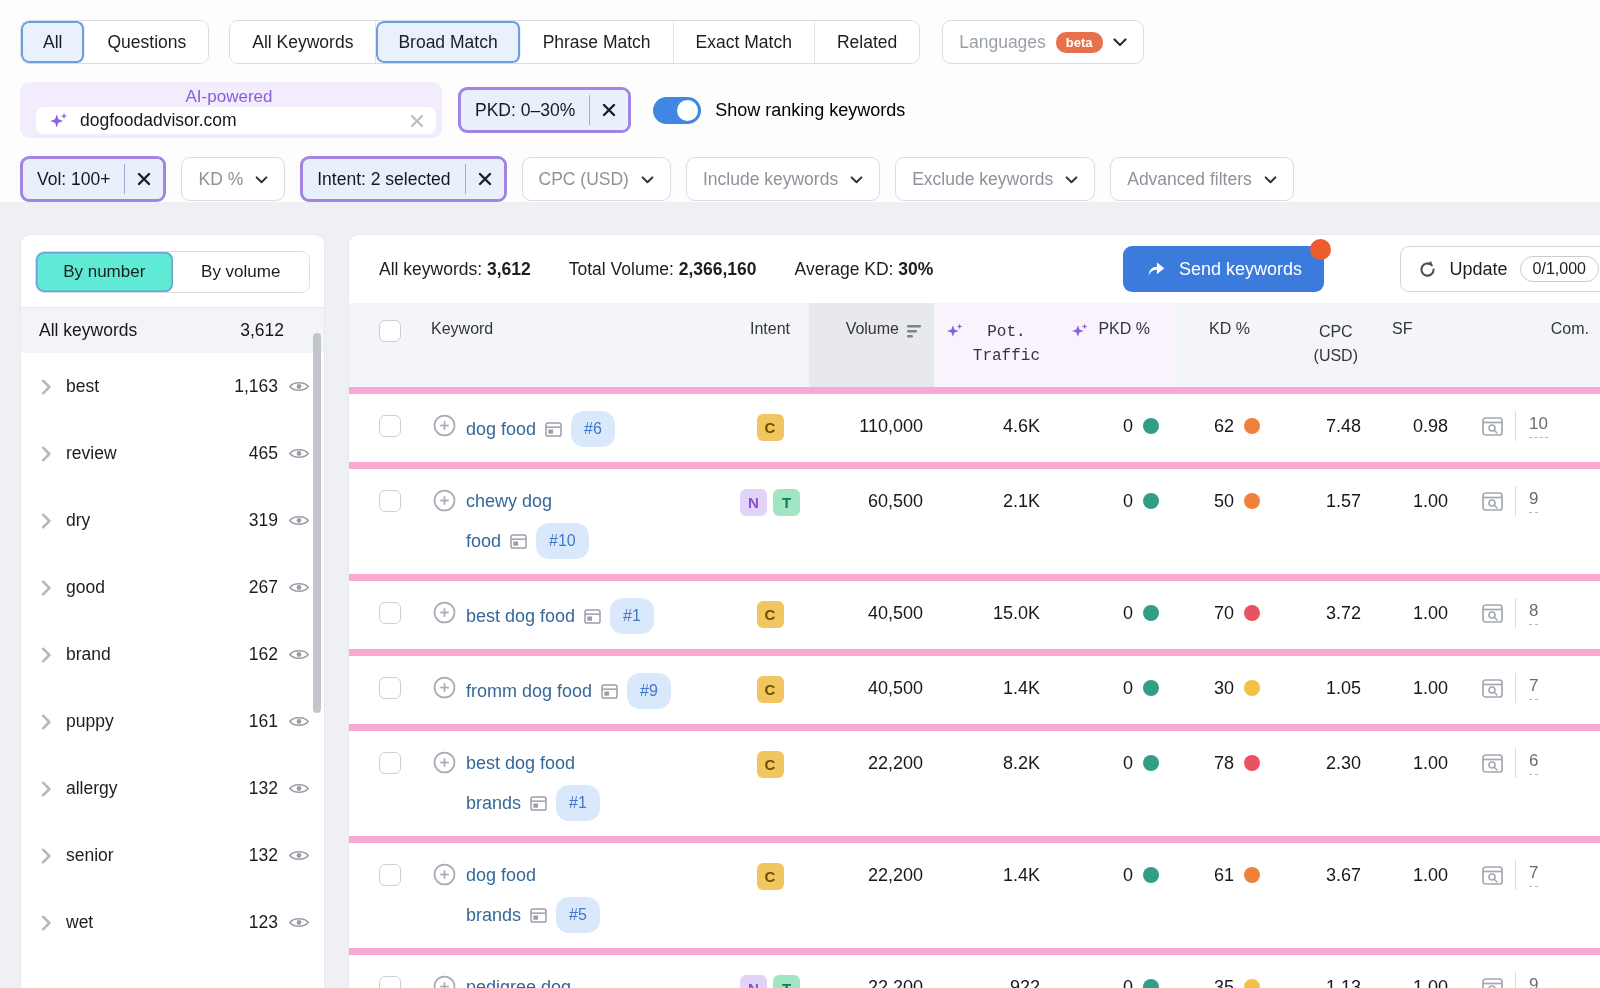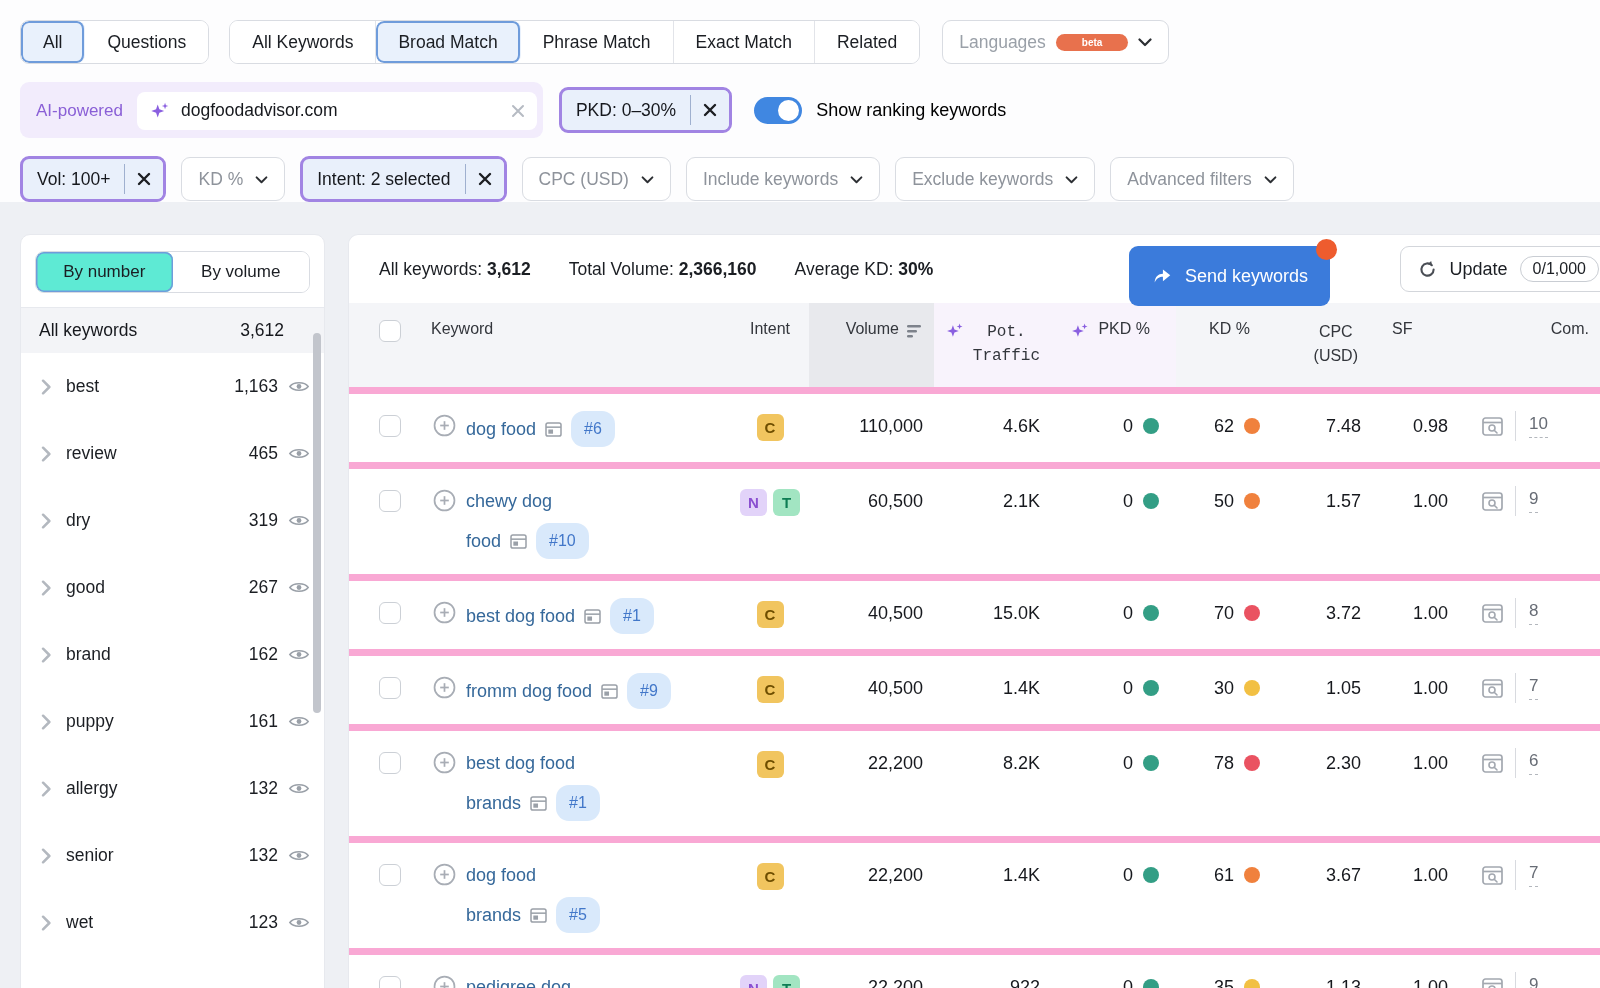--- a/index.html
+++ b/index.html
@@ -11,23 +11,23 @@
   .crow { display:flex; align-items:center; margin-bottom:18px; }
 
   .tab-group { display:flex; border:1px solid #d9dce2; border-radius:9px; background:#fff; overflow:hidden; height:44px; }
   .tab { padding:4px 22px; display:flex; align-items:center; font-size:17.5px; color:#1b1e23; cursor:pointer; border-right:1px solid #e2e4e9; background:#fff; white-space:nowrap; }
   .tab:last-child { border-right:none; }
   .tab.sel { background:#e9f1fc; box-shadow: inset 0 0 0 2px #6f9cdb; border-radius:8px; border-right-color:transparent; }
   .gap16 { width:16px; } .gap20 { width:20px; }
 
   .lang-btn { margin-left:22px; height:44px; display:flex; align-items:center; gap:10px; border:1px solid #d9dce2; border-radius:9px; background:#fff; padding:0 16px; cursor:pointer; }
   .lang-label { color:#9aa0a8; font-size:17.5px; }
-  .beta-badge { background:#e8714d; color:#fff; font-size:10px; padding:3px 26px; border-radius:10px; font-weight:bold; }
-
-  .ai-wrap { background:#f2ecfc; border-radius:9px; display:flex; align-items:center; padding:5px 6px 4px 16px; height:56px; }
+  .beta-badge { background:#e8714d; color:#fff; font-size:13px; padding:3px 10px; border-radius:10px; font-weight:bold; }
+
+  .ai-wrap { background:#f2ecfc; border-radius:9px; display:flex; align-items:center; padding:5px 6px 4px 16px; height:56px;flex-direction:column; }
   .ai-label { color:#8a5fd6; font-size:17px; margin-right:14px; }
   .search-box { background:#fff; border-radius:8px; display:flex; align-items:center; height:38px; width:400px; padding:0 12px; }
   .search-input { border:none; outline:none; font-size:17.5px; color:#16181d; flex:1; font-family:"Liberation Sans",sans-serif; background:transparent; }
   .icon-btn { background:none; border:none; cursor:pointer; display:flex; align-items:center; }
 
   .chip-purple { display:flex; align-items:center; border:3px solid #a184e3; border-radius:9px; background:#e9f0fb; height:46px; overflow:hidden; }
   .chip-label { padding:0 14px; font-size:17.5px; color:#16181d; white-space:nowrap; }
   .chip-div { width:1px; height:30px; background:#9fb0cf; }
   .chip-x { padding:0 12px; height:100%; display:flex; align-items:center; cursor:pointer; background:#e9f0fb; border:none; }
 
@@ -55,21 +55,21 @@
   .sb-count { font-size:17.5px; color:#1b1e23; margin-right:10px; }
   .sb-eye { display:flex; }
   .sb-scroll { position:absolute; right:3px; top:98px; width:8px; height:380px; background:#c2c5cc; border-radius:4px; }
 
   
   .main-card { flex:1; background:#fff; border-radius:10px 0 0 0; border:1px solid #e7e9ee; border-right:none; overflow:hidden; position:relative; }
 
   .statsbar { display:flex; align-items:center; gap:38px; padding:0 0 0 30px; height:68px; position:relative; }
   .stat { font-size:17.5px; color:#1b1e23; }
   .stat b { font-weight:bold; }
-  .send-btn { position:absolute; right:270px; top:11px; height:60px; background:#3b7bdb; color:#fff; border:none; border-radius:9px; font-size:18px; display:flex; align-items:center; gap:12px; padding:0 22px; cursor:pointer; font-family:"Liberation Sans",sans-serif; }
+  .send-btn { position:absolute; right:276px; top:11px; height:46px; background:#3b7bdb; color:#fff; border:none; border-radius:9px; font-size:18px; display:flex; align-items:center; gap:12px; padding:0 22px; cursor:pointer; font-family:"Liberation Sans",sans-serif; }
   .send-dot { position:absolute; right:-7px; top:-7px; width:21px; height:21px; border-radius:50%; background:#ee5c2e; }
   .update-btn { position:absolute; right:-14px; top:11px; height:46px; background:#fff; border:1px solid #d3d6db; border-radius:9px; font-size:18px; color:#1b1e23; display:flex; align-items:center; gap:12px; padding:0 14px 0 16px; cursor:pointer; font-family:"Liberation Sans",sans-serif; }
   .quota-pill { border:1.5px solid #c9cdd3; border-radius:15px; padding:3px 12px; font-size:16px; color:#1b1e23; white-space:nowrap; }
 
   
   .tgrid { display:grid; grid-template-columns:74px 308px 78px 125px 122px 120px 96px 96px 90px 143px; }
   .thead { background:#f4f5f8; height:84px; }
   .th { font-size:16px; color:#33363c; padding-top:17px; display:flex; align-items:flex-start; }
   .th.two { white-space:pre-line; }
   .th-kw { padding-left:8px; }

